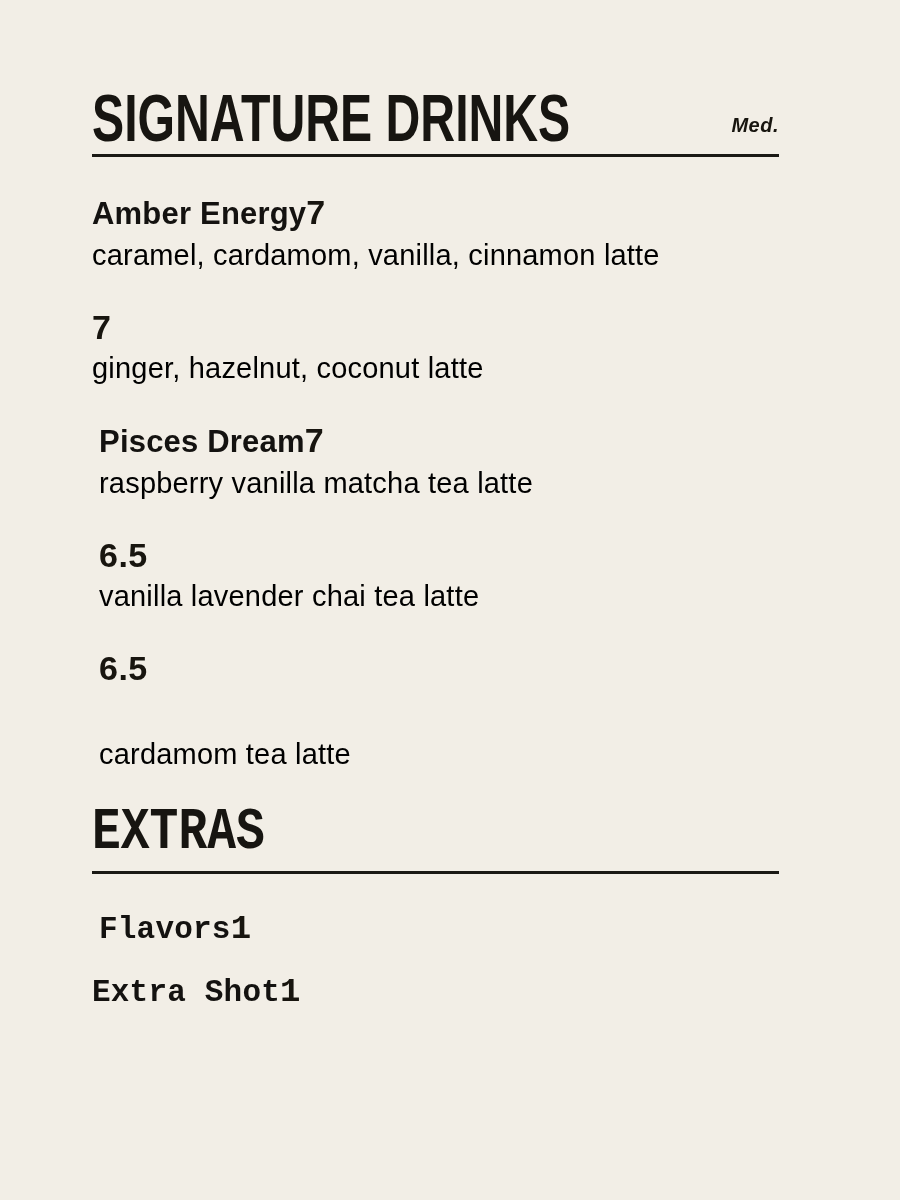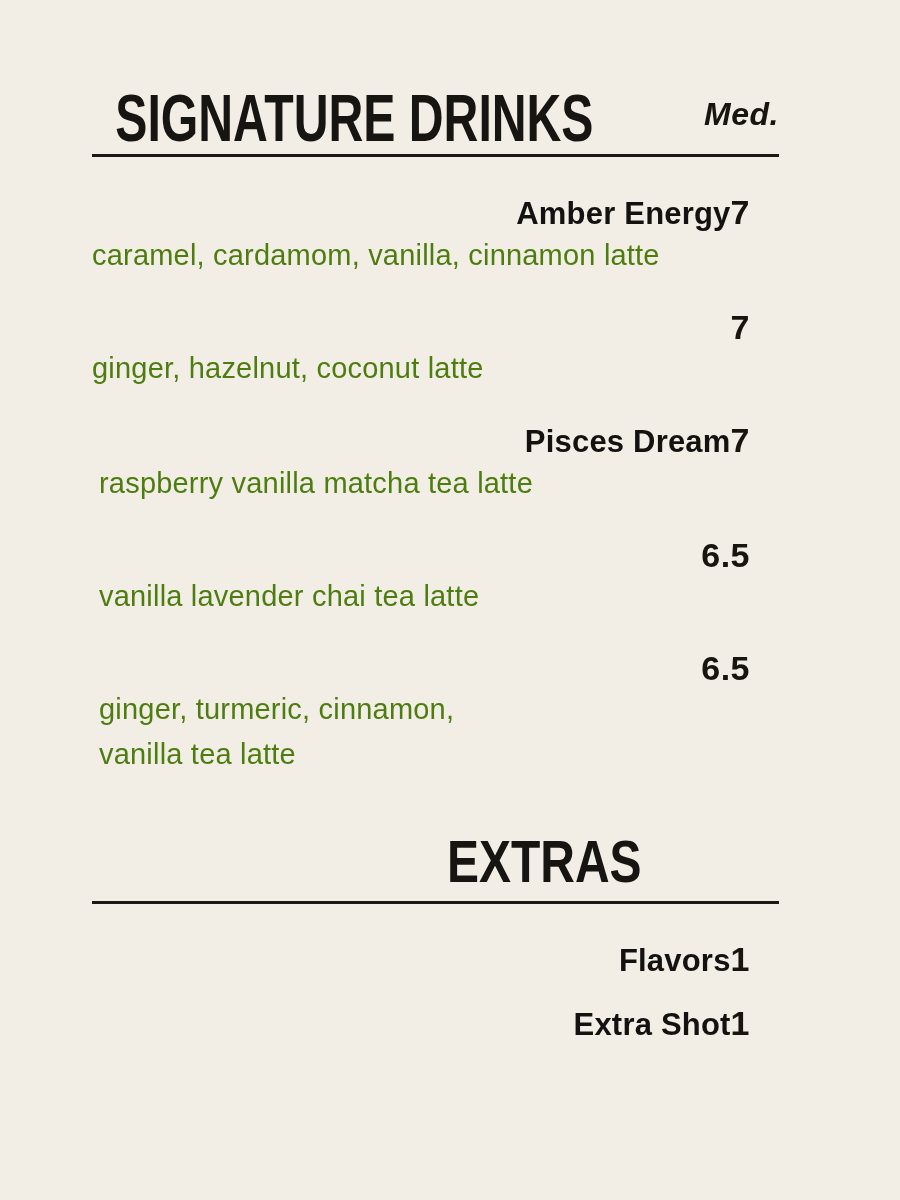--- a/index.html
+++ b/index.html
@@ -12,48 +12,48 @@
     background: #f2eee6;
     color: #18150f;
     font-family: "Liberation Sans", sans-serif;
     overflow: hidden;
   }
   .menu {
     padding: 88px 0 0 92px;
     width: 687px; 
   }
   .menu-section + .menu-section {
-    margin-top: 57px;
+    margin-top: 27px;
+    font-family: Liberation Mono, monospace;
   }
   .sec-head {
     position: relative;
-    text-align: right;
   }
   .sec-title {
     font-weight: bold;
     white-space: nowrap;
     transform: scaleX(0.80);
     transform-origin: left center;
     font-size: 60px;
     line-height: 56px;
     letter-spacing: 0px;
     color: #171511;
   }
   .menu-section.first .sec-title {
     font-size: 66px;
     line-height: 60px;
     transform: scaleX(0.73);
   }
   .sec-note {
     position: absolute;
     right: 0;
-    bottom: 19px;
+    bottom: 8px;
     font-style: italic;
     font-weight: bold;
-    font-size: 32px;
+    font-size: 20px;
     line-height: 30px;
     letter-spacing: 0.5px;
   }
   .rule {
     height: 3px;
     background: #1b1915;
     margin-top: 6px;
   }
   .menu-section.second .rule {
     margin-top: 11px;
@@ -68,41 +68,41 @@
     margin-bottom: 24px;
   }
   .items .item:last-child {
     margin-bottom: 0;
   }
   .item.indent {
     padding-left: 7px;
   }
   .row {
     display: flex;
-    justify-content: flex-end;
+    justify-content: flex-start;
     align-items: baseline;
     padding-right: 29px; 
   }
   .name {
     font-size: 31px;
     font-weight: bold;
     line-height: 38px;
     letter-spacing: 0.2px;
     color: #141210;
   }
   .price {
     font-size: 34px;
     font-weight: bold;
     line-height: 38px;
     letter-spacing: 0.5px;
   }
   .desc {
     font-size: 29px;
     line-height: 45px;
-    color: #4d7c0f;
+    color: #000000;
     letter-spacing: 0.2px;
   }
   .desc.italic {
     font-style: italic;
     line-height: 38px;
   }
 </style>
 </head>
 <body>
 
@@ -137,21 +137,21 @@
         <div class="item indent">
           <div class="row">
             <span class="price">6.5</span>
           </div>
           <div class="desc"><span>vanilla lavender chai tea latte</span></div>
         </div>
         <div class="item indent">
           <div class="row">
             <span class="price">6.5</span>
           </div>
-          <div class="desc"><span>ginger, turmeric, cinnamon,</span><br><span>vanilla tea latte</span></div>
+          <div class="desc"><br><span>cardamom tea latte</span></div>
         </div>
       </div>
     </section>
     <section class="menu-section second">
       <div class="sec-head">
         <h1 class="sec-title" style="margin: 0px;">EXTRAS</h1>
       </div>
       <div class="rule"></div>
       <div class="items">
         <div class="item indent">

